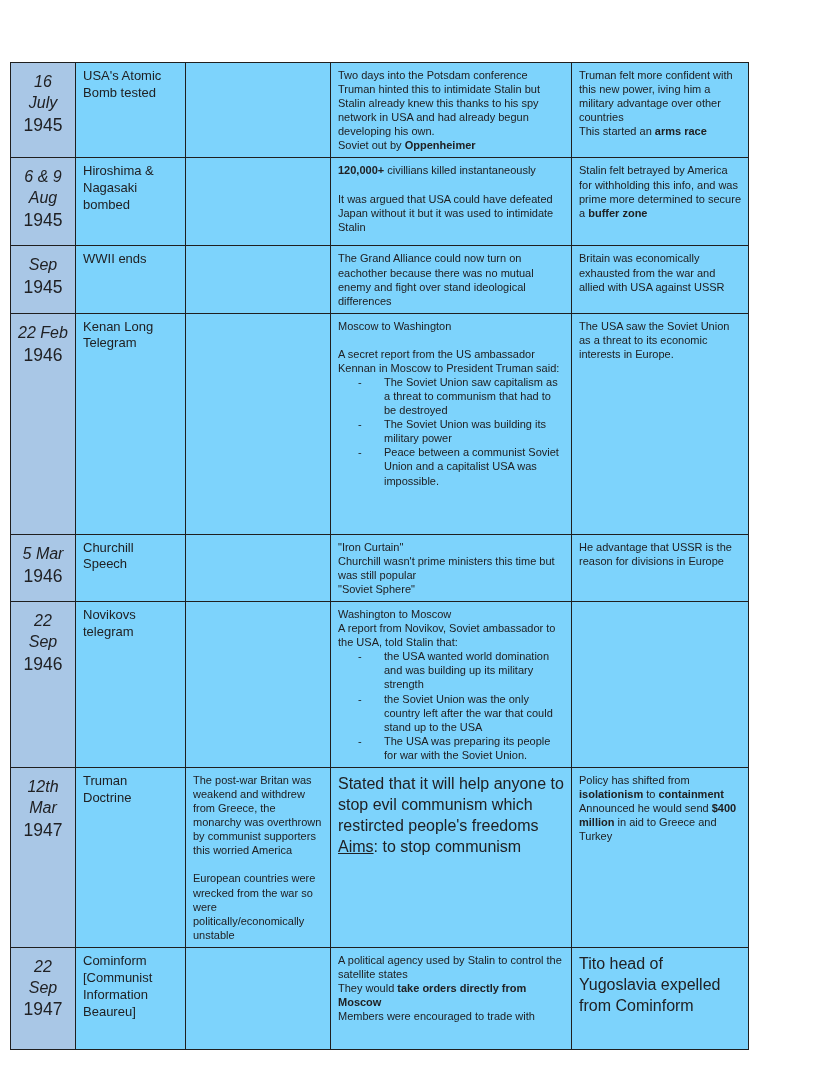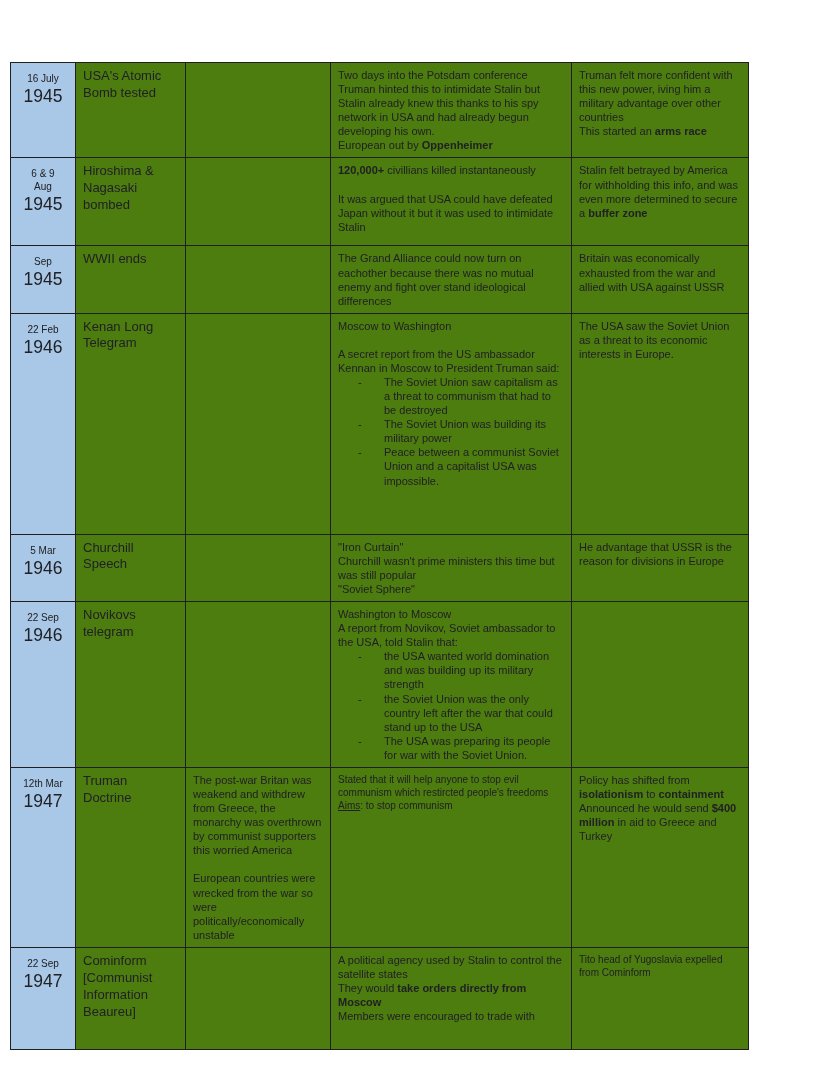--- a/index.html
+++ b/index.html
@@ -11,26 +11,26 @@
   .page{position:relative;padding:62px 0 0 10px;box-sizing:border-box;}
   table.timeline{
     border-collapse:collapse;table-layout:fixed;width:738px;
   }
   td{
     border:1.5px solid #1f1f1f;vertical-align:top;
     padding:5px 7px 5px 7px;font-size:11px;line-height:1.28;
     word-wrap:break-word;
   }
   td.date{background:#a9c7e6;text-align:center;padding-top:9px;}
-  td.cell{background:#4d7c0f;}
-  .date-top{font-size:10px;line-height:1.3;white-space:pre-line;}
+  td.cell{background:#7dd3fc;}
+  .date-top{font-size:16px;line-height:1.3;white-space:pre-line;font-style:italic;}
   .date-year{font-size:17.5px;line-height:1.2;margin-top:1px;}
   .event-title{font-size:13px;line-height:1.28;}
   .event-sub{font-size:13px;line-height:1.28;margin-top:1px;}
-  .large{font-size:10px;line-height:1.32;margin-left:38px;}
+  .large{font-size:16px;line-height:1.32;margin-left:38px;}
   .bold{font-weight:bold;margin-top:24px;}
   .und{text-decoration:underline;}
   .para{margin:0;}
   .blank{height:14px;}
   .li{display:flex;}
   .dash{flex:0 0 auto;margin-left:20px;width:26px;}
   .litext{flex:1 1 auto;}
 </style>
 </head>
 <body>
@@ -50,21 +50,21 @@
       <div class="date-top">16 July</div>
       <div class="date-year">1945</div>
     </td>
     <td class="cell">
       <div class="event-title">USA's Atomic Bomb tested</div>
 
     </td>
     <td class="cell bg"></td>
     <td class="cell det">
             <div class="para"><span>Two days into the Potsdam conference Truman hinted this to intimidate Stalin but Stalin already knew this thanks to his spy network in USA and had already begun developing his own.</span></div>
-            <div class="para"><span>European out by </span><span class="bold">Oppenheimer</span></div>
+            <div class="para"><span>Soviet out by </span><span class="bold">Oppenheimer</span></div>
           </td>
     <td class="cell sig">
             <div class="para"><span>Truman felt more confident with this new power, iving him a military advantage over other countries</span></div>
             <div class="para"><span>This started an </span><span class="bold">arms race</span></div>
           </td>
   </tr>
         <tr style="height: 88px;">
     <td class="date">
       <div class="date-top">6 &amp; 9
 Aug</div>
@@ -74,21 +74,21 @@
       <div class="event-title">Hiroshima &amp; Nagasaki bombed</div>
 
     </td>
     <td class="cell bg"></td>
     <td class="cell det">
             <div class="para"><span class="bold">120,000+</span><span> civillians killed instantaneously</span></div>
             <div class="blank"></div>
             <div class="para"><span>It was argued that USA could have defeated Japan without it but it was used to intimidate Stalin</span></div>
           </td>
     <td class="cell sig">
-            <div class="para"><span>Stalin felt betrayed by America for withholding this info, and was even more determined to secure a </span><span class="bold">buffer zone</span></div>
+            <div class="para"><span>Stalin felt betrayed by America for withholding this info, and was prime more determined to secure a </span><span class="bold">buffer zone</span></div>
           </td>
   </tr>
         <tr style="height: 67px;">
     <td class="date">
       <div class="date-top">Sep</div>
       <div class="date-year">1945</div>
     </td>
     <td class="cell">
       <div class="event-title">WWII ends</div>
 

